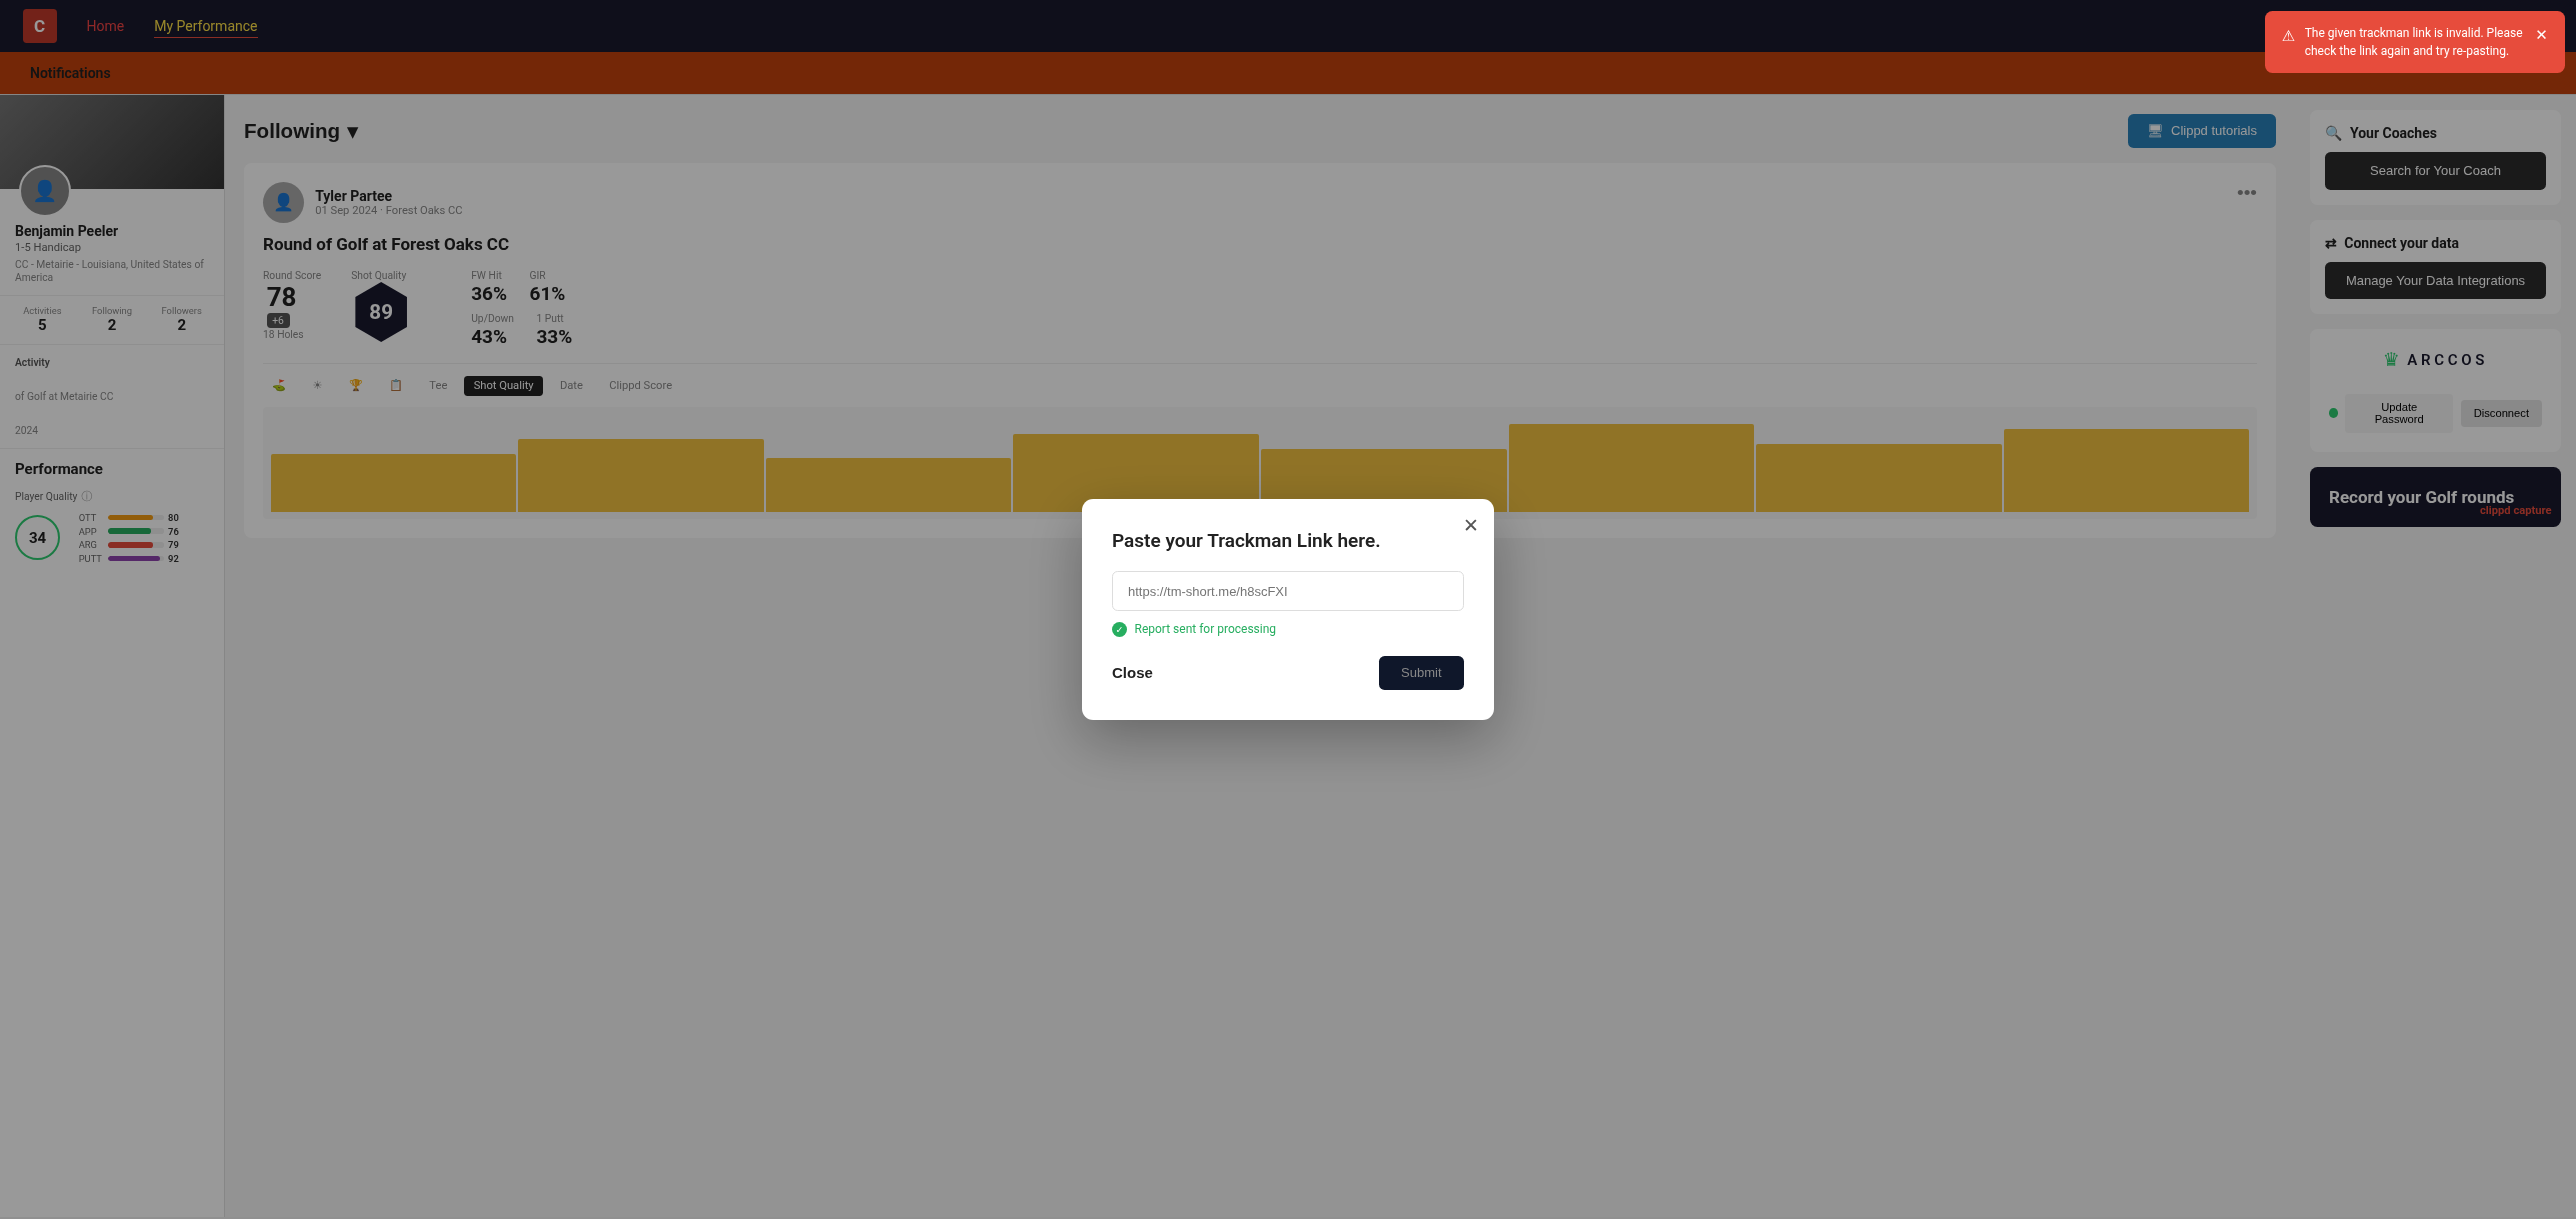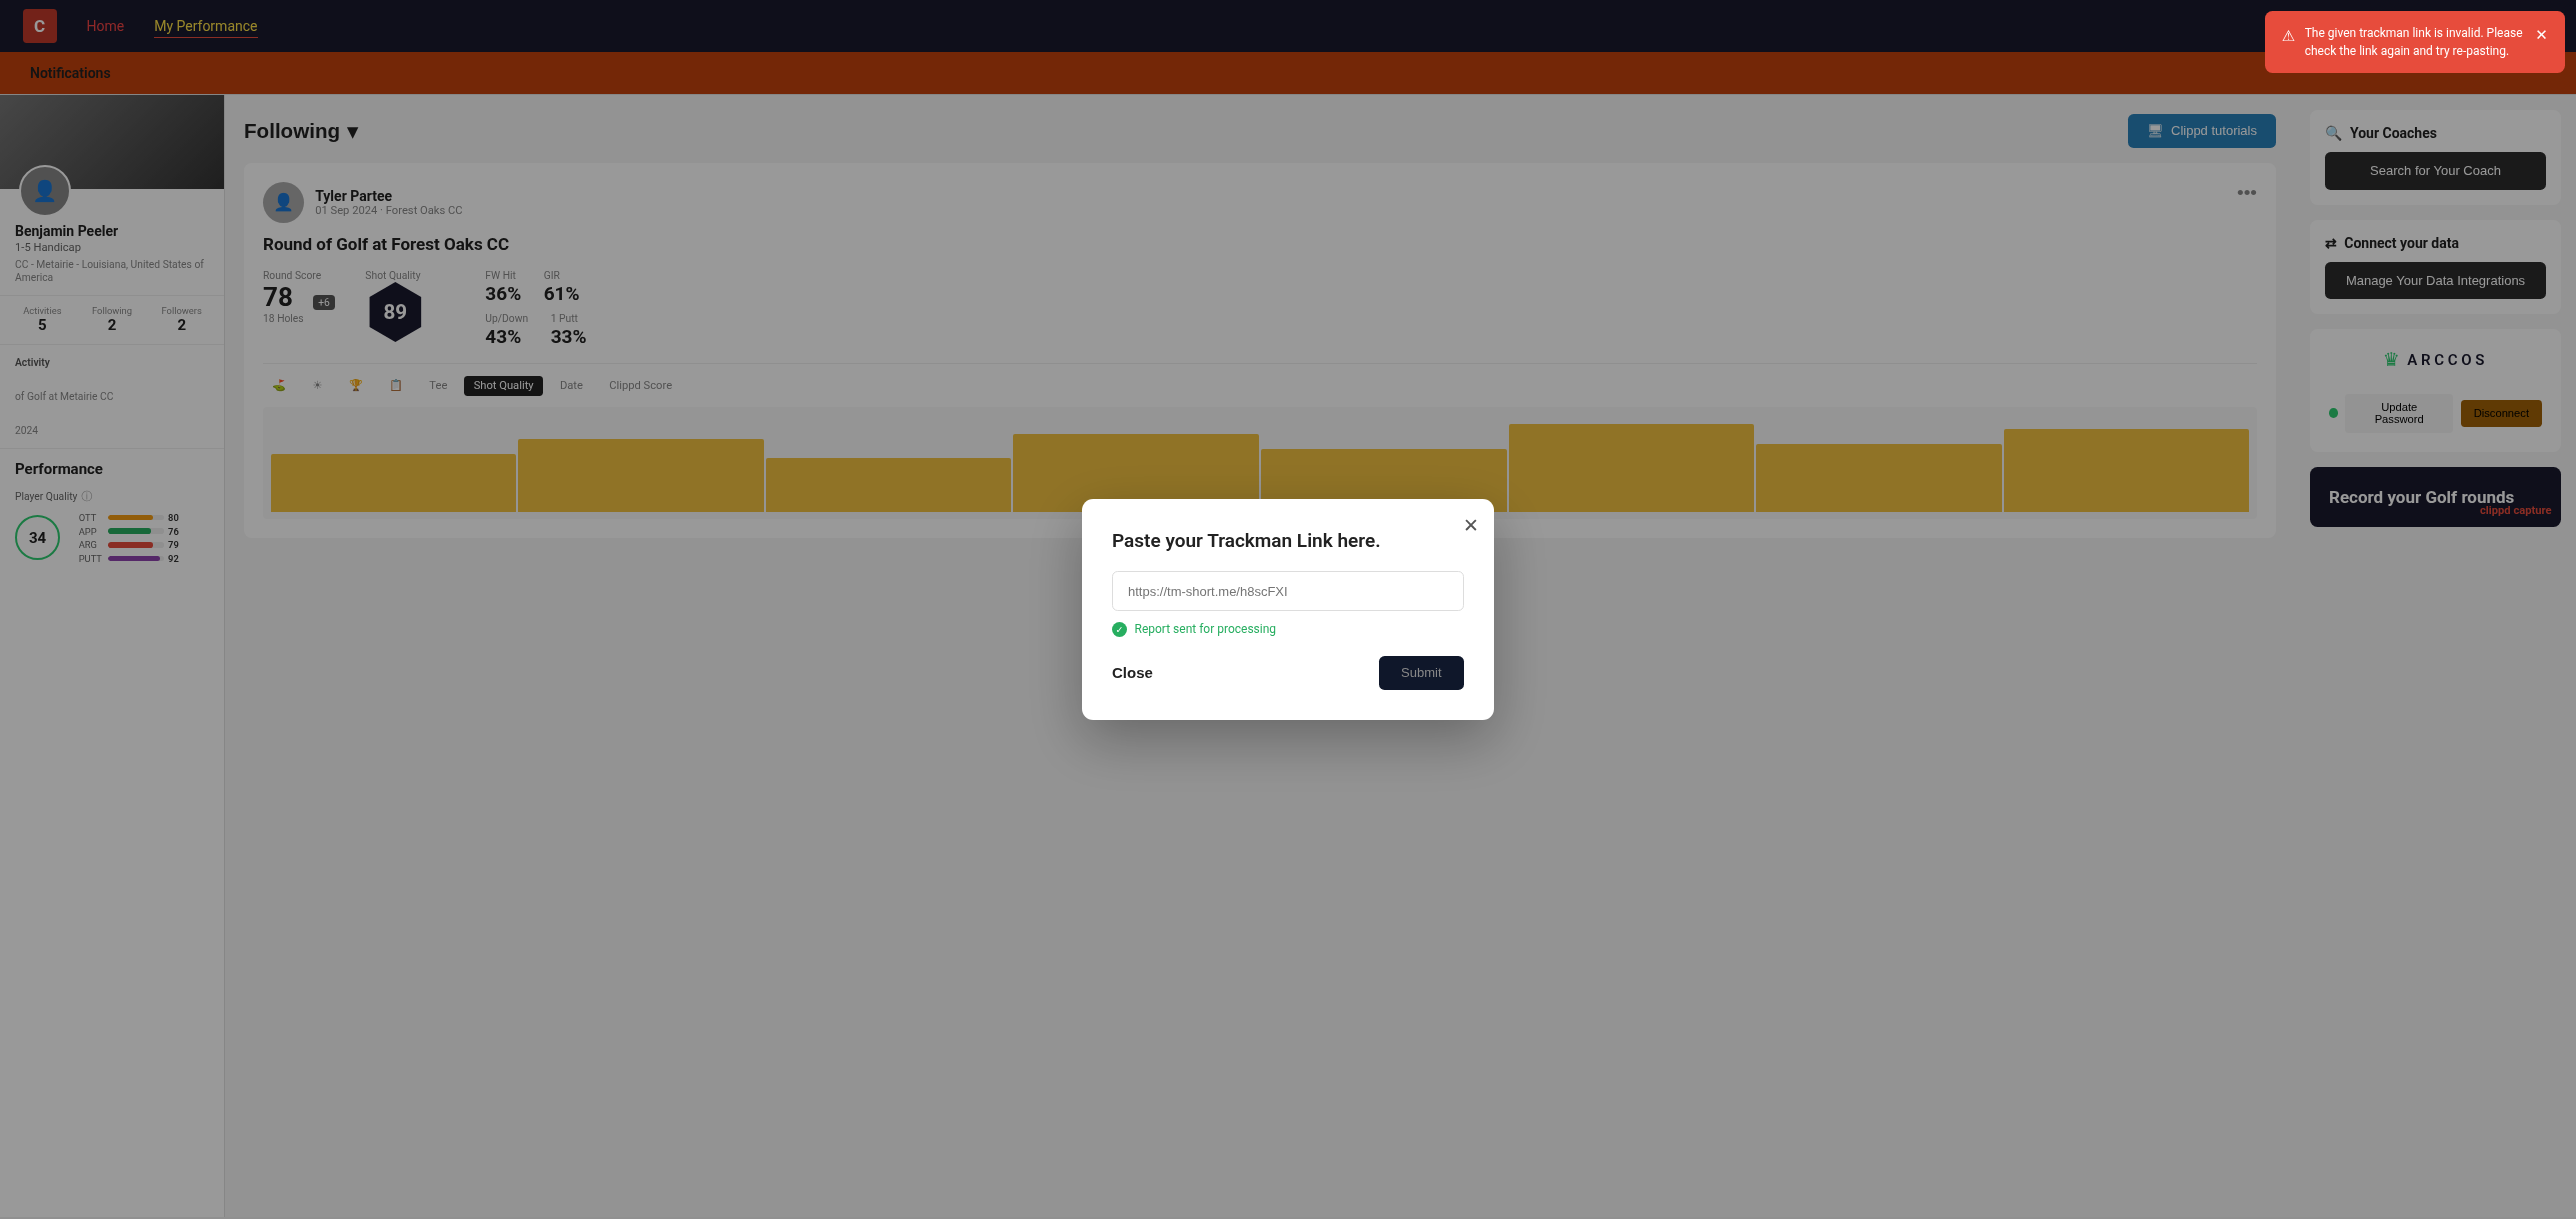--- a/index.html
+++ b/index.html
@@ -413,21 +413,21 @@
     }
     .update-pwd-btn {
       background: #f5f5f5;
       border: none;
       border-radius: 3.7px;
       padding: 7.5px 13px;
       cursor: pointer;
       font-size: 11.2px;
     }
     .disconnect-btn {
-      background: #a16207;
+      background: #e5e5e5;
       border: none;
       border-radius: 3.7px;
       padding: 7.5px 13px;
       cursor: pointer;
       font-size: 11.2px;
     }
     .capture-widget {
       background: #1a1a2e;
       border-radius: 7.5px;
       padding: 19px;
@@ -685,21 +685,21 @@
             <div class="feed-user-name">Tyler Partee</div>
             <div class="feed-user-date">01 Sep 2024 · Forest Oaks CC</div>
           </div>
         </div>
         <button class="feed-more-btn">•••</button>
       </div>
       <div class="feed-title">Round of Golf at Forest Oaks CC</div>
       <div class="score-grid">
         <div class="score-item">
           <div class="score-label">Round Score</div>
-          <div style="display:flex;align-items:baseline;gap:16px;">
+          <div style="display:flex;align-items:baseline;gap:1px;flex-direction:column;">
             <span class="score-value">78</span>
             <span class="score-badge">+6</span>
           </div>
           <div class="score-sub">18 Holes</div>
         </div>
         <div class="score-item">
           <div class="score-label">Shot Quality</div>
           <div class="hex-score">89</div>
         </div>
         <div class="stat-pair">

